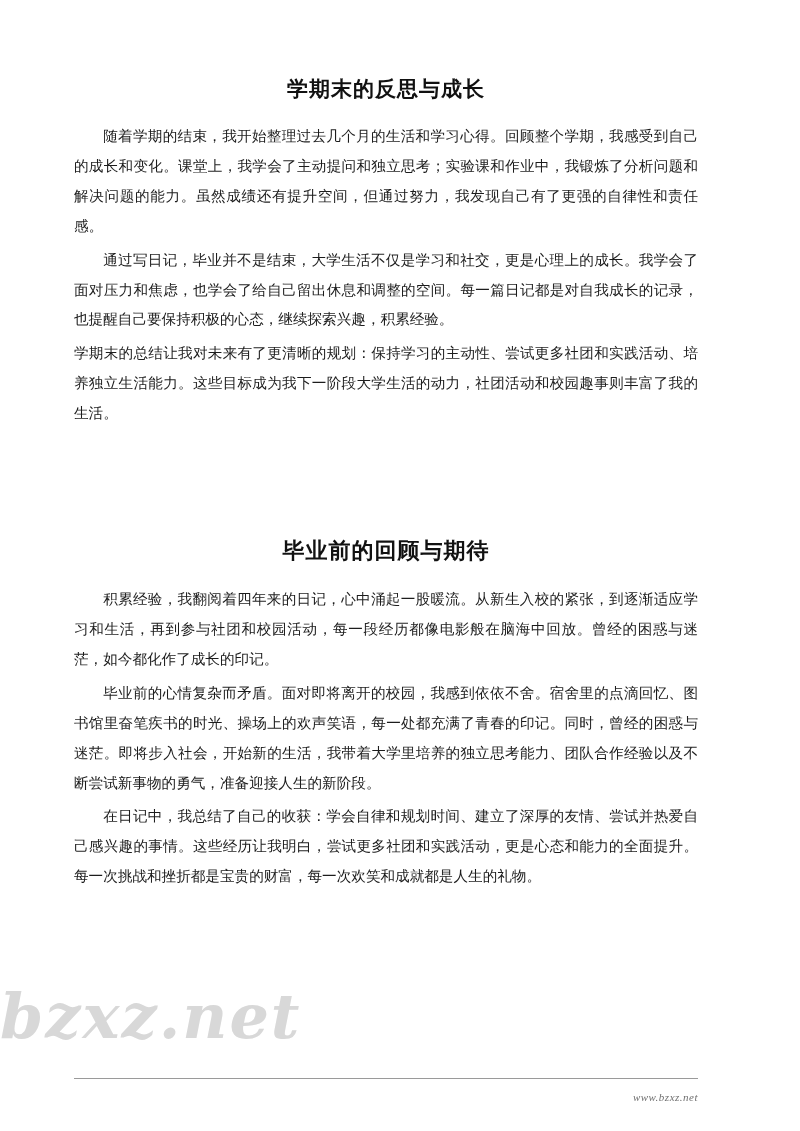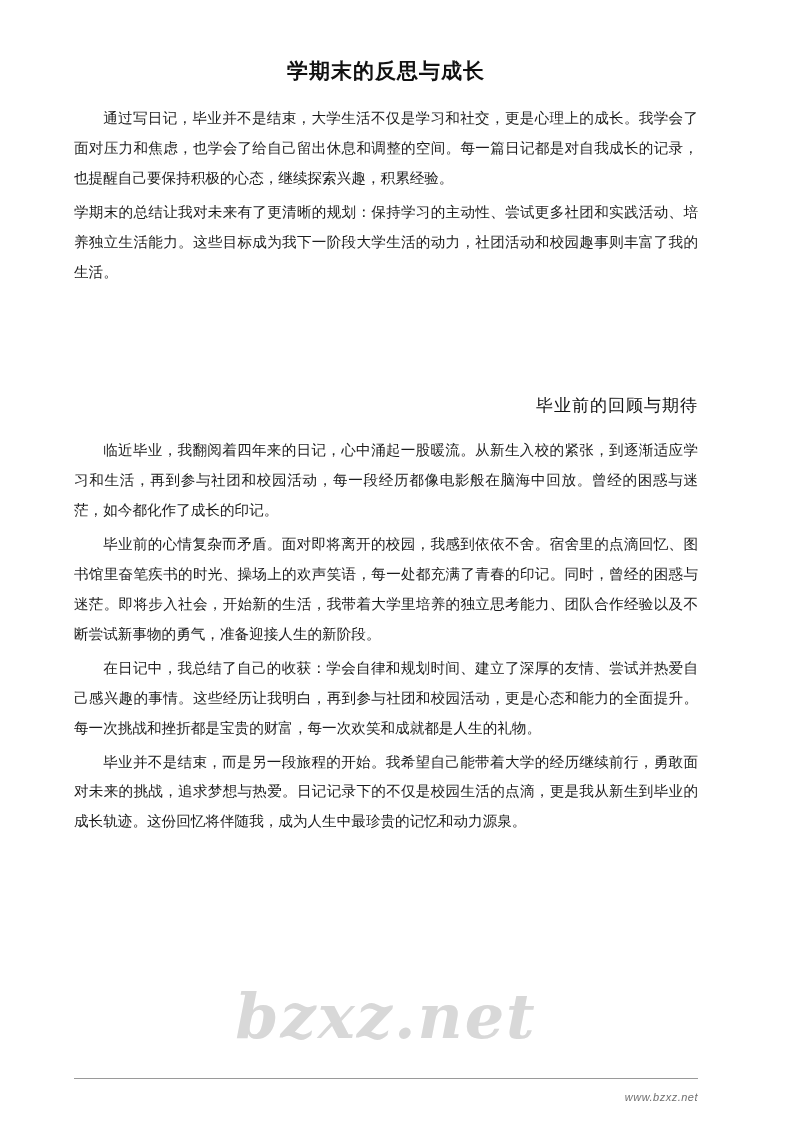--- a/index.html
+++ b/index.html
@@ -13,36 +13,36 @@
     position: relative;
     font-family: "DejaVu Serif", "Liberation Serif", serif;
     color: #1a1a1a;
     overflow: hidden;
   }
   .page {
     position: relative;
     width: 772px;
     height: 1131px;
     box-sizing: border-box;
-    padding: 0 74px;
+    padding: 18px 74px;
   }
   .doc-title {
     text-align: center;
     font-size: 21px;
     font-weight: bold;
     letter-spacing: 1px;
     margin: 0;
     padding-top: 57px;
     padding-bottom: 18px;
     color: #111;
   }
   .section-title {
-    text-align: right;
-    font-size: 17px;
-    font-weight: normal;
+    text-align: center;
+    font-size: 22px;
+    font-weight: bold;
     letter-spacing: 1px;
     margin: 0;
     padding-top: 60px;
     padding-bottom: 18px;
     color: #111;
   }
   p.para {
     font-size: 14.6px;
     line-height: 2.05;
     text-align: justify;
@@ -58,21 +58,20 @@
     margin-bottom: 0;
   }
   .spacer-lg {
     height: 44px;
   }
   .watermark {
     position: absolute;
     left: 0;
     right: 0;
     bottom: 78px;
-    text-align: center;
     font-family: "DejaVu Serif", "Liberation Serif", serif;
     font-style: italic;
     font-weight: bold;
     font-size: 62px;
     letter-spacing: 2px;
     color: #d8d8d8;
     user-select: none;
     pointer-events: none;
   }
   .footer-rule {
@@ -80,48 +79,48 @@
     left: 74px;
     right: 74px;
     bottom: 52px;
     height: 1px;
     background: #9a9a9a;
   }
   .footer-text {
     position: absolute;
     right: 74px;
     bottom: 28px;
-    font-family: Liberation Sans, sans-serif;
+    font-family: Liberation Serif, serif;
     font-style: italic;
     font-size: 11px;
     color: #6f6f6f;
     letter-spacing: 0.5px;
   }
 </style>
 </head>
 <body>
 
 <div class="page">
 
   <h1 class="doc-title">学期末的反思与成长</h1>
 
   <div class="block">
+    <p class="para">随着学期的结束，我开始整理过去几个月的生活和学习心得。回顾整个学期，我感受到自己的成长和变化。课堂上，我学会了主动提问和独立思考；实验课和作业中，我锻炼了分析问题和解决问题的能力。虽然成绩还有提升空间，但通过努力，我发现自己有了更强的自律性和责任感。</p>
     <p class="para">通过写日记，毕业并不是结束，大学生活不仅是学习和社交，更是心理上的成长。我学会了面对压力和焦虑，也学会了给自己留出休息和调整的空间。每一篇日记都是对自我成长的记录，也提醒自己要保持积极的心态，继续探索兴趣，积累经验。</p>
     <p class="para noindent">学期末的总结让我对未来有了更清晰的规划：保持学习的主动性、尝试更多社团和实践活动、培养独立生活能力。这些目标成为我下一阶段大学生活的动力，社团活动和校园趣事则丰富了我的生活。</p>
   </div>
 
   <div class="spacer-lg"></div>
 
   <h2 class="section-title">毕业前的回顾与期待</h2>
 
   <div class="block">
-    <p class="para">临近毕业，我翻阅着四年来的日记，心中涌起一股暖流。从新生入校的紧张，到逐渐适应学习和生活，再到参与社团和校园活动，每一段经历都像电影般在脑海中回放。曾经的困惑与迷茫，如今都化作了成长的印记。</p>
+    <p class="para">积累经验，我翻阅着四年来的日记，心中涌起一股暖流。从新生入校的紧张，到逐渐适应学习和生活，再到参与社团和校园活动，每一段经历都像电影般在脑海中回放。曾经的困惑与迷茫，如今都化作了成长的印记。</p>
     <p class="para">毕业前的心情复杂而矛盾。面对即将离开的校园，我感到依依不舍。宿舍里的点滴回忆、图书馆里奋笔疾书的时光、操场上的欢声笑语，每一处都充满了青春的印记。同时，曾经的困惑与迷茫。即将步入社会，开始新的生活，我带着大学里培养的独立思考能力、团队合作经验以及不断尝试新事物的勇气，准备迎接人生的新阶段。</p>
-    <p class="para">在日记中，我总结了自己的收获：学会自律和规划时间、建立了深厚的友情、尝试并热爱自己感兴趣的事情。这些经历让我明白，再到参与社团和校园活动，更是心态和能力的全面提升。每一次挑战和挫折都是宝贵的财富，每一次欢笑和成就都是人生的礼物。</p>
-    <p class="para">毕业并不是结束，而是另一段旅程的开始。我希望自己能带着大学的经历继续前行，勇敢面对未来的挑战，追求梦想与热爱。日记记录下的不仅是校园生活的点滴，更是我从新生到毕业的成长轨迹。这份回忆将伴随我，成为人生中最珍贵的记忆和动力源泉。</p>
+    <p class="para">在日记中，我总结了自己的收获：学会自律和规划时间、建立了深厚的友情、尝试并热爱自己感兴趣的事情。这些经历让我明白，尝试更多社团和实践活动，更是心态和能力的全面提升。每一次挑战和挫折都是宝贵的财富，每一次欢笑和成就都是人生的礼物。</p>
   </div>
 
   <div class="watermark">bzxz.net</div>
 
   <div class="footer-rule"></div>
   <div class="footer-text">www.bzxz.net</div>
 
 </div>
 
 </body></html>

